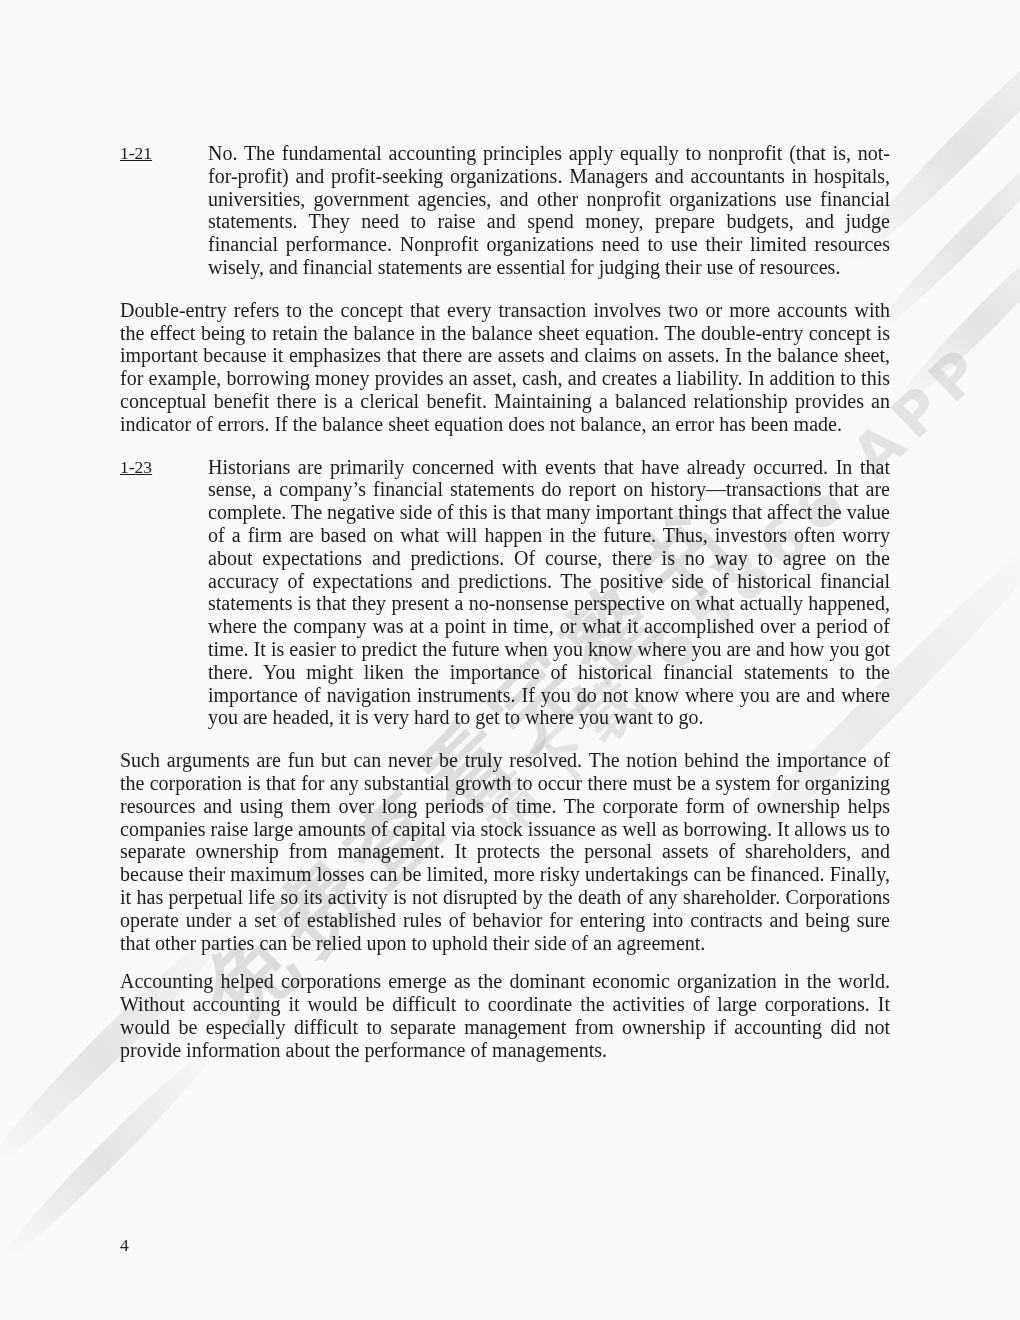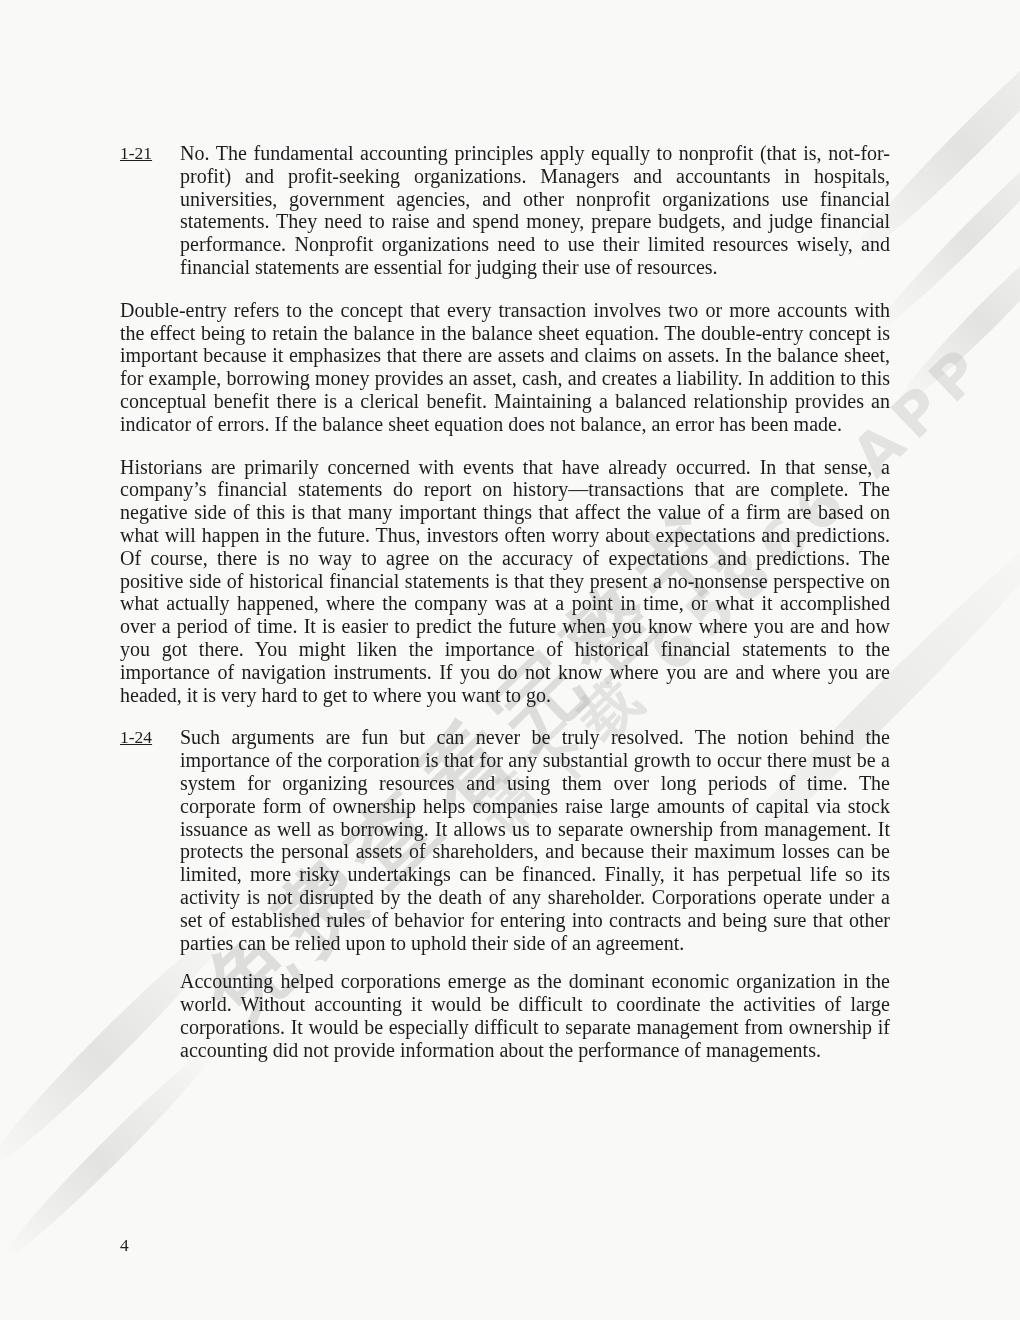--- a/index.html
+++ b/index.html
@@ -58,20 +58,21 @@
   .content {
     position: absolute;
     left: 120px;
     top: 142px;
     width: 782px;
     z-index: 2;
   }
   .qa-item {
     display: flex;
     margin: 0 12px 20px 0;
+    gap: 28px;
   }
   .qa-num {
     flex: 0 0 60px;
     width: 60px;
     font-size: 17.5px;
     line-height: 22.8px;
     text-decoration: underline;
   }
   .qa-body { flex: 1 1 auto; min-width: 0; }
   .qa-body p {
@@ -115,27 +116,27 @@
       </div>
     </section>
 
     <section class="qa-item">
       <div class="qa-body">
         <p>Double-entry refers to the concept that every transaction involves two or more accounts with the effect being to retain the balance in the balance sheet equation.  The double-entry concept is important because it emphasizes that there are assets and claims on assets.  In the balance sheet, for example, borrowing money provides an asset, cash, and creates a liability.  In addition to this conceptual benefit there is a clerical benefit.  Maintaining a balanced relationship provides an indicator of errors.  If the balance sheet equation does not balance, an error has been made.</p>
       </div>
     </section>
 
     <section class="qa-item">
+      <span class="qa-num">1-23</span>
       <div class="qa-body">
         <p>Historians are primarily concerned with events that have already occurred.  In that sense, a company’s financial statements do report on history—transactions that are complete.  The negative side of this is that many important things that affect the value of a firm are based on what will happen in the future. Thus, investors often worry about expectations and predictions. Of course, there is no way to agree on the accuracy of expectations and predictions. The positive side of historical financial statements is that they present a no-nonsense perspective on what actually happened, where the company was at a point in time, or what it accomplished over a period of time.  It is easier to predict the future when you know where you are and how you got there.  You might liken the importance of historical financial statements to the importance of navigation instruments.  If you do not know where you are and where you are headed, it is very hard to get to where you want to go.</p>
       </div>
     </section>
 
     <section class="qa-item">
-      <span class="qa-num">1-24</span>
       <div class="qa-body">
         <p>Such arguments are fun but can never be truly resolved.  The notion behind the importance of the corporation is that for any substantial growth to occur there must be a system for organizing resources and using them over long periods of time.  The corporate form of ownership helps companies raise large amounts of capital via stock issuance as well as borrowing. It allows us to separate ownership from management. It protects the personal assets of shareholders, and because their maximum losses can be limited, more risky undertakings can be financed. Finally, it has perpetual life so its activity is not disrupted by the death of any shareholder.  Corporations operate under a set of established rules of behavior for entering into contracts and being sure that other parties can be relied upon to uphold their side of an agreement.</p>
         <p>Accounting helped corporations emerge as the dominant economic organization in the world.  Without accounting it would be difficult to coordinate the activities of large corporations.  It would be especially difficult to separate management from ownership if accounting did not provide information about the performance of managements.</p>
       </div>
     </section>
 
   </main>
 
   <div class="page-number">4</div>
 

